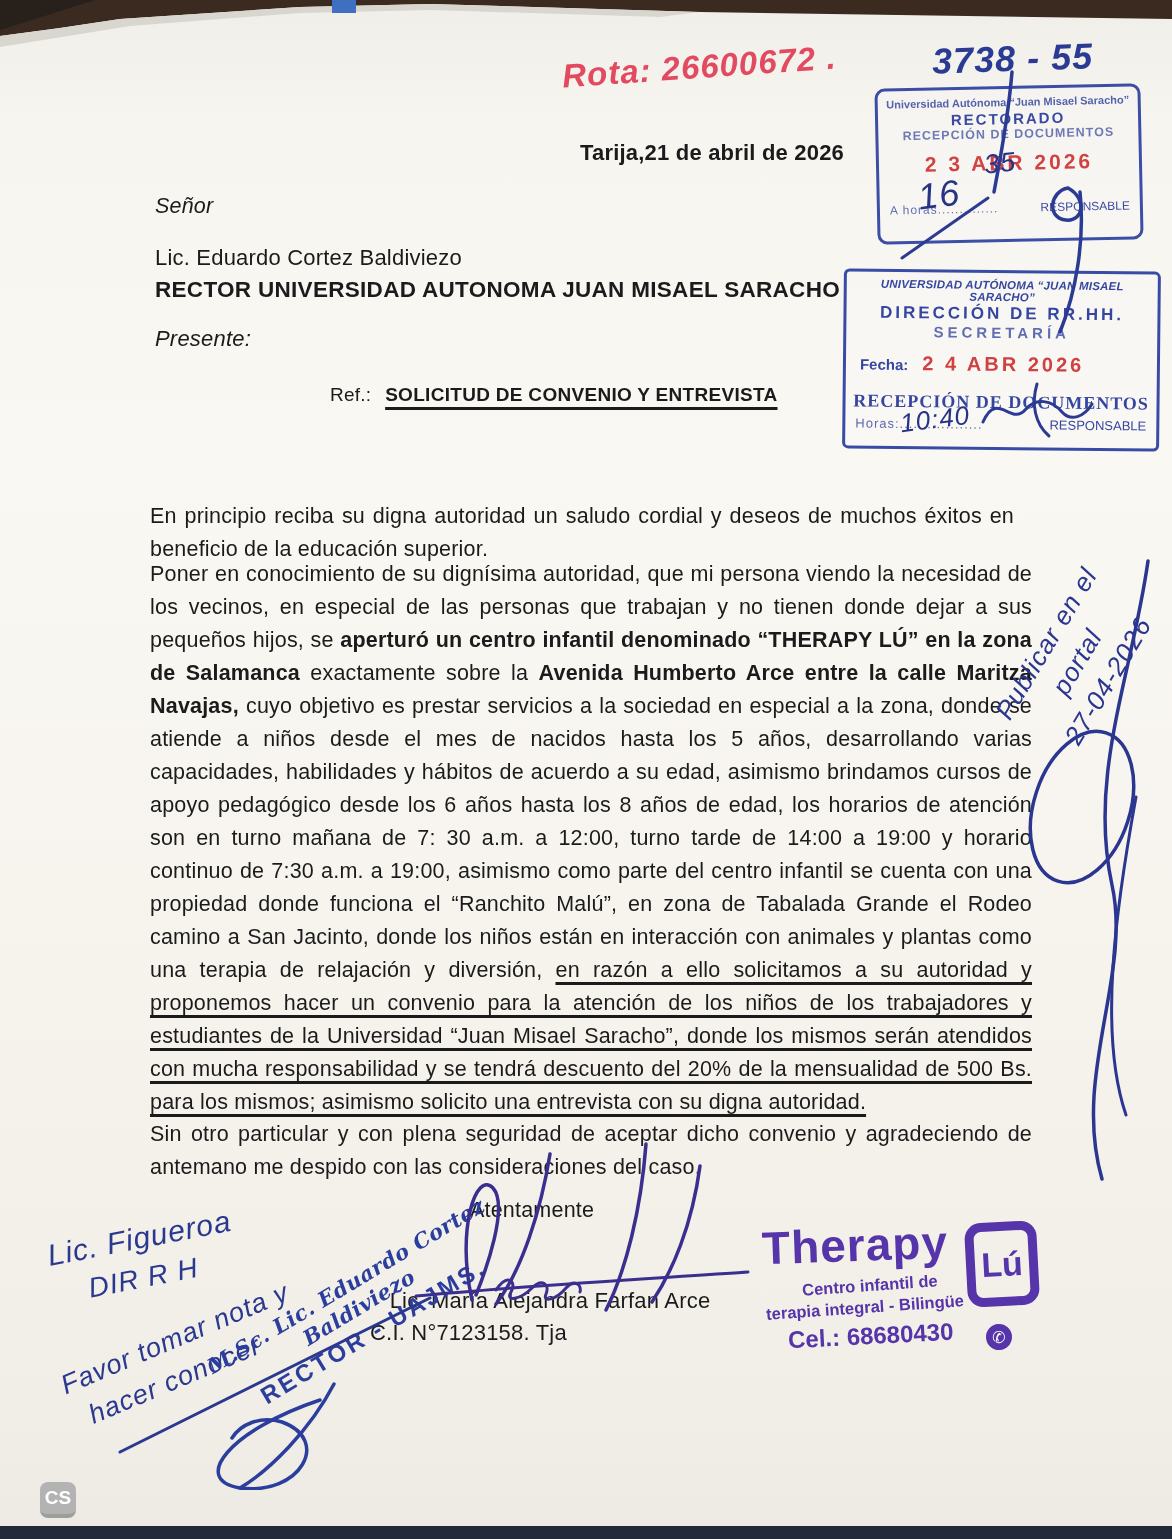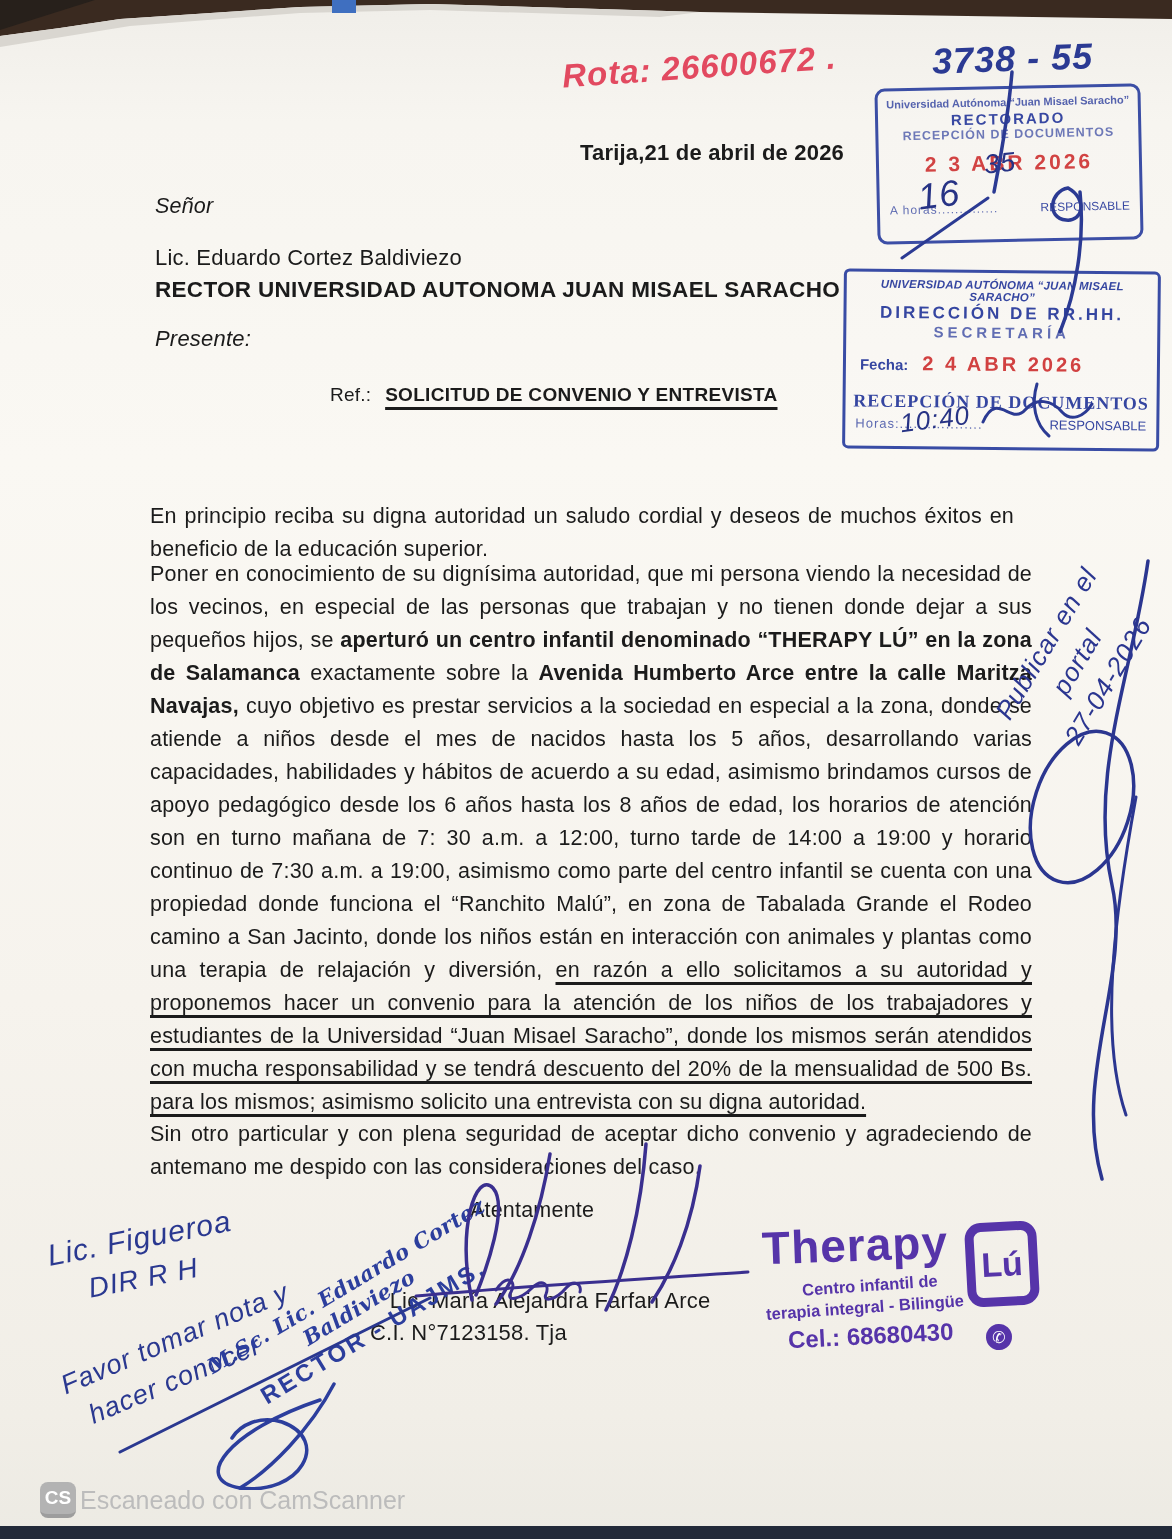--- a/index.html
+++ b/index.html
@@ -173,21 +173,20 @@
   <div class="brand">Therapy</div>
   <div class="badge">Lú</div>
   <div class="tag1">Centro infantil de</div>
   <div class="tag2">terapia integral - Bilingüe</div>
   <div class="phone">Cel.: 68680430</div>
   <div class="ph-ic">✆</div>
 </div>
 
 <div id="cs-footer" class="abs">
   <div id="cs-badge">CS</div>
-  <div id="cs-text">Escaneado con CamScanner</div>
 </div>
 
 <svg class="ink" style="left:850px; top:40px;" width="330" height="300">
   <path d="M 162 32 C 158 80 150 120 144 152" stroke="#2b3a93" stroke-width="3.5"></path>
   <path d="M 52 218 L 138 158" stroke="#2b3a93" stroke-width="3"></path>
   <path d="M 218 148 c -18 3 -22 30 -2 32 c 17 2 22 -21 2 -32" stroke="#2b3a93" stroke-width="3.5"></path>
   <path d="M 230 152 C 235 200 226 252 210 292" stroke="#2b3a93" stroke-width="3.5"></path>
 </svg>
 
 <svg class="ink" style="left:975px; top:378px;" width="150" height="66">

